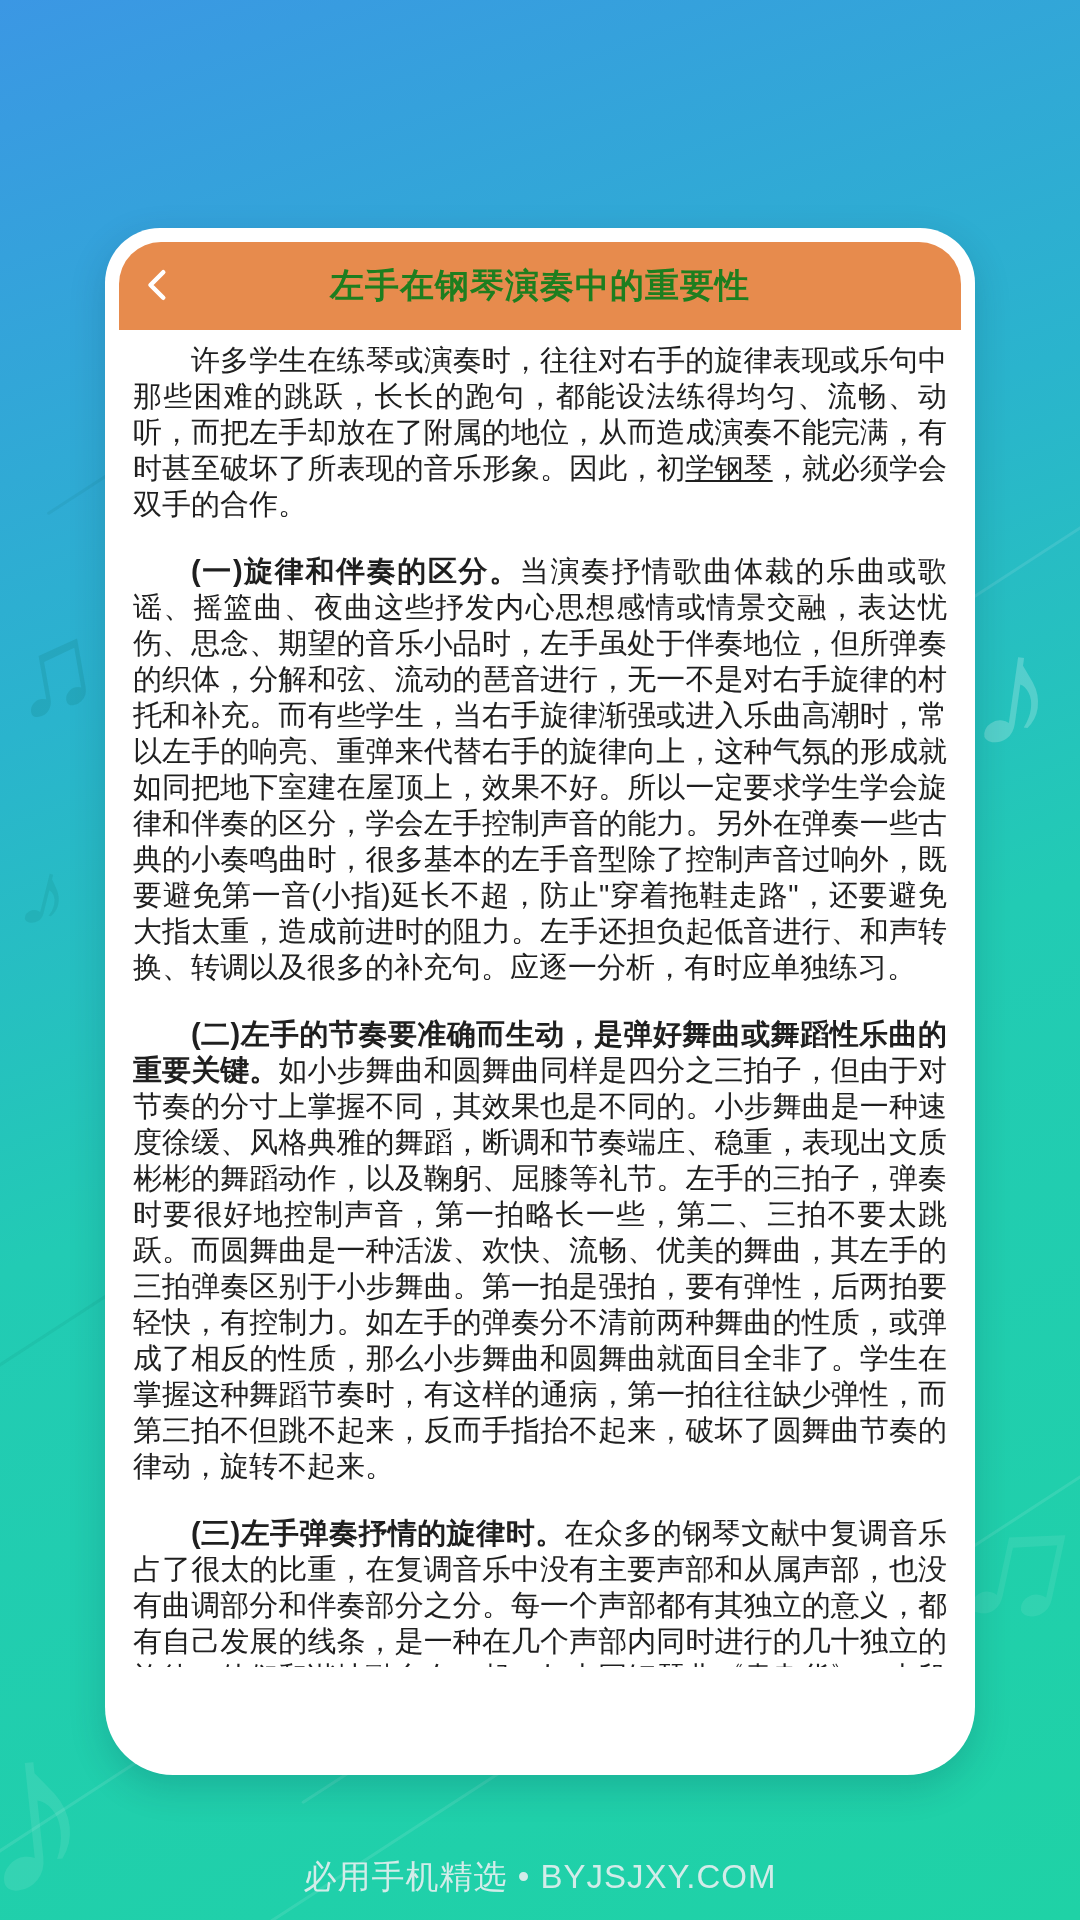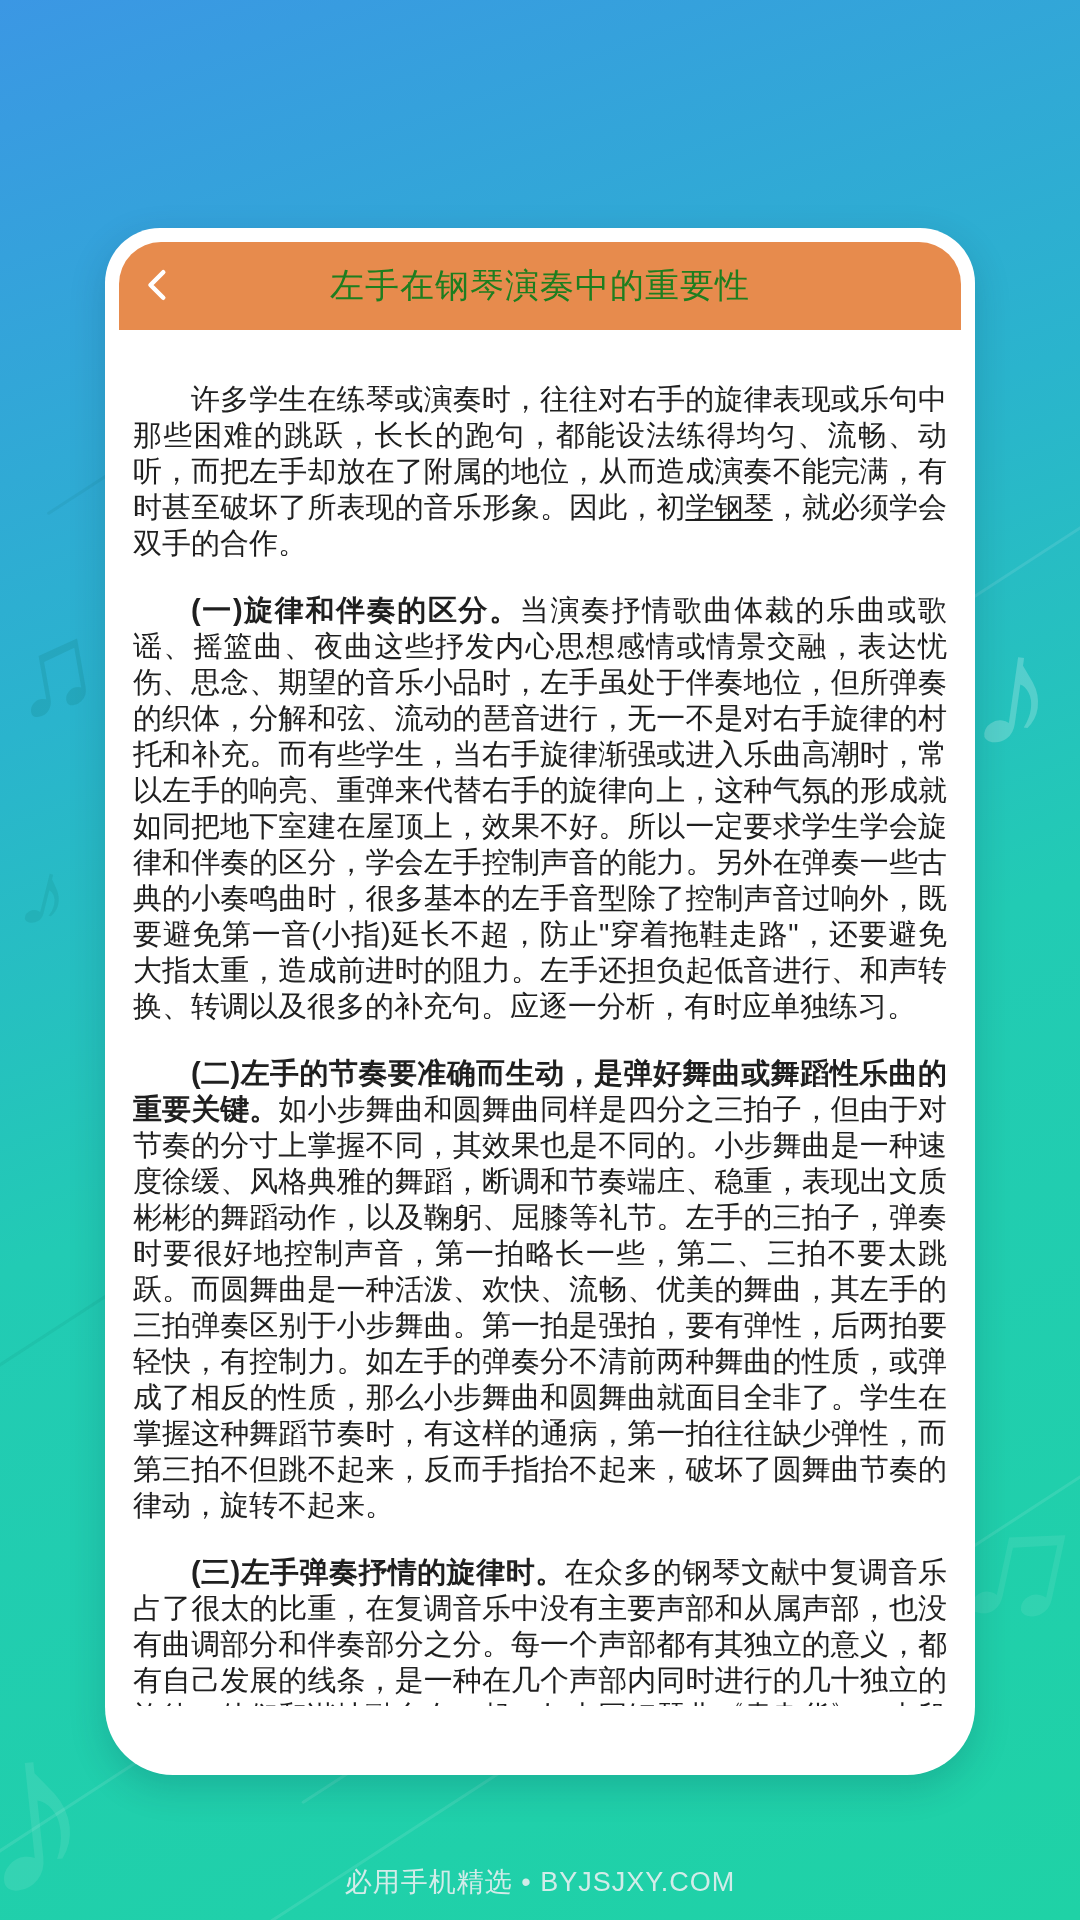--- a/index.html
+++ b/index.html
@@ -37,35 +37,34 @@
     position:relative;margin:14px 14px 0 14px;height:88px;
     border-radius:42px 42px 0 0;
     display:flex;align-items:center;justify-content:center;
   }
   .back-button{
     position:absolute;left:12px;top:50%;transform:translateY(-50%);
     width:56px;height:64px;display:flex;align-items:center;justify-content:center;
     background:transparent;border:none;cursor:pointer;
   }
   .page-title{
-    font-size:34px;font-weight:normal;letter-spacing:1px;
+    font-size:34px;font-weight:bold;letter-spacing:1px;
   }
   .article-body{
     padding:12px 28px 0 28px;height:1325px;overflow:hidden;
     font-size:29px;line-height:36px;color:#1f1f1f;
     text-align:justify;
-    margin-top:39px;
   }
   .paragraph{margin:0 0 31px 0;text-indent:2em;}
   .paragraph span.bold{font-weight:bold;}
   .paragraph span.underline{text-decoration:underline;}
   
   .footer{
     position:absolute;left:0;bottom:20px;width:100%;
-    text-align:center;font-size:27px;letter-spacing:1px;
+    text-align:center;font-size:33px;letter-spacing:1px;
     color:rgba(255,243,249,0.80);
   }
 </style>
 </head>
 <body>
 
 <div class="screen">
 
   <span class="deco deco-note-right">♪</span>
   <span class="deco deco-note-left-1">♫</span>

